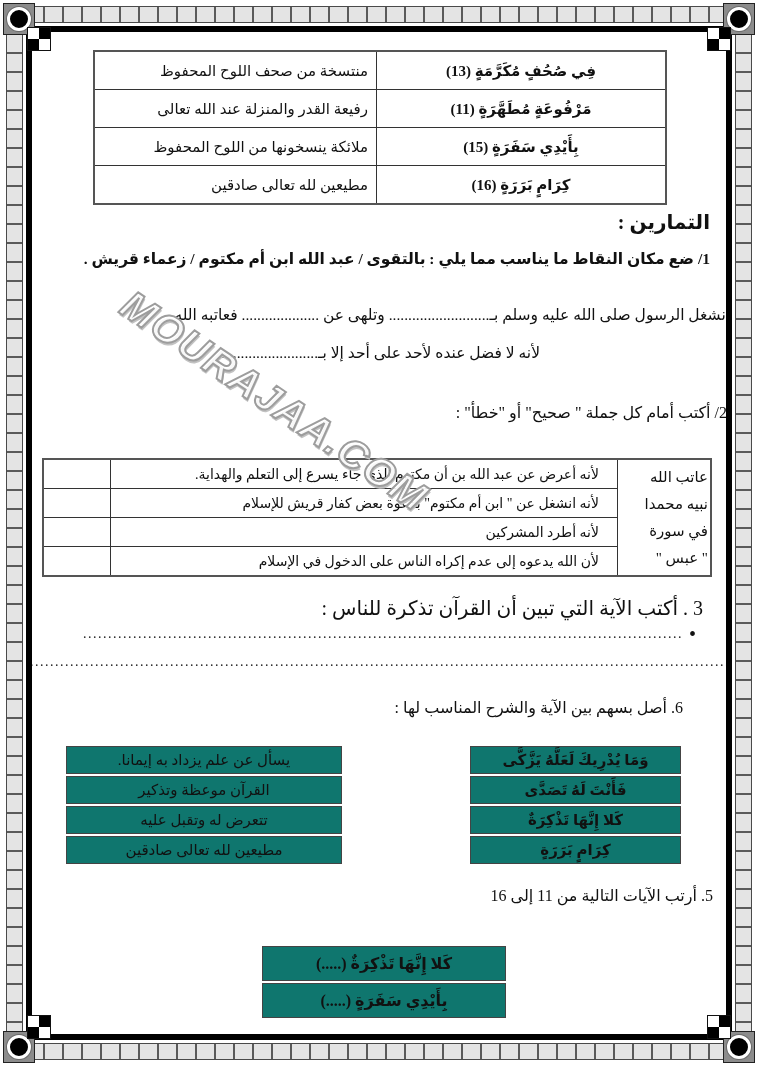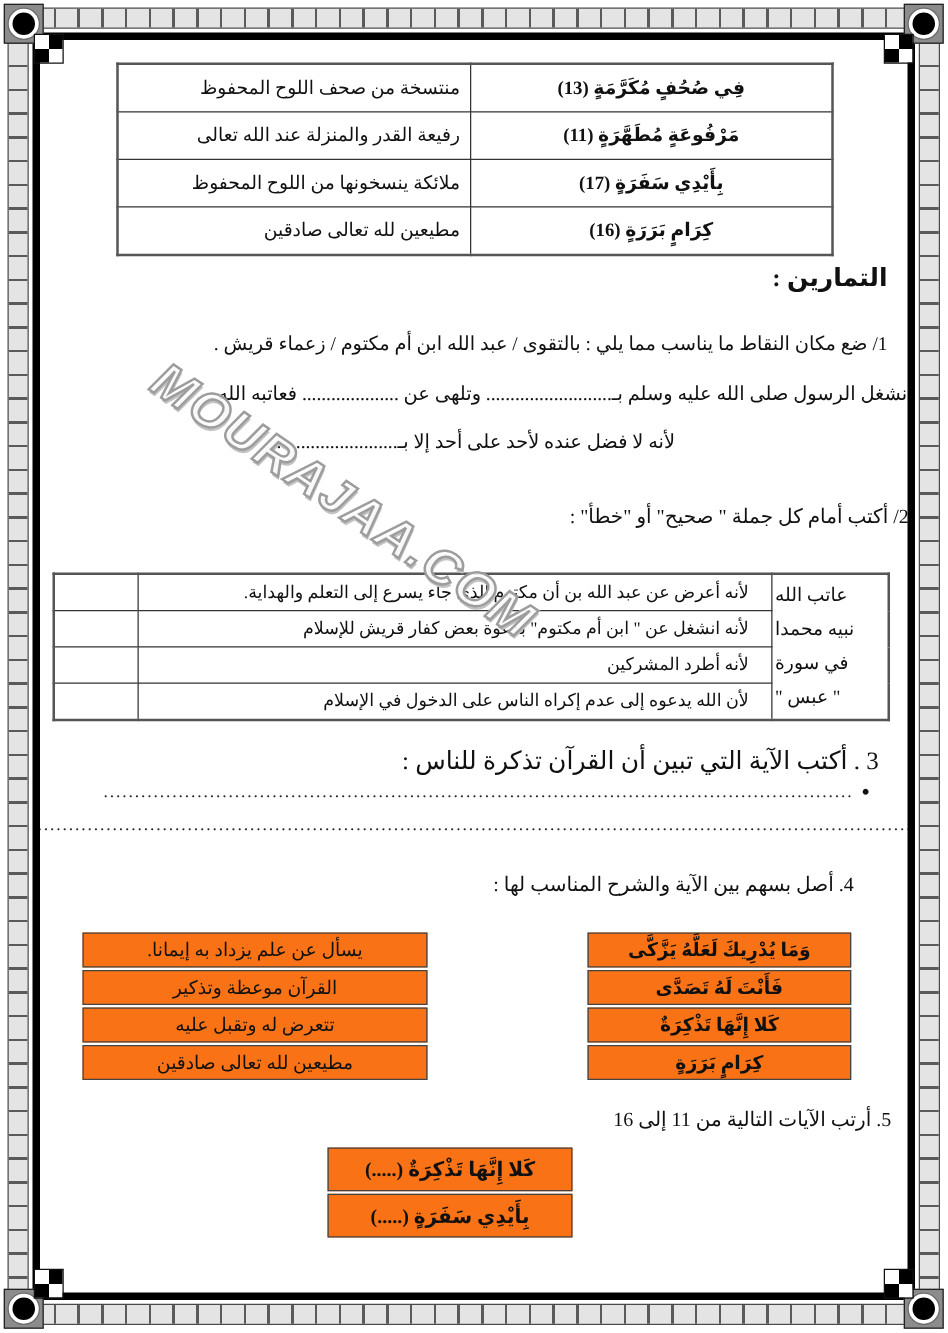--- a/index.html
+++ b/index.html
@@ -53,32 +53,32 @@
 
   
   #vocab { left:93px; top:50px; width:574px; }
   #vocab td { height:37px; font-size:15px; padding:0 8px; }
   #vocab td.verse { width:272px; font-weight:bold; text-align:center; }
   #vocab td.meaning { text-align:right; }
 
   
   #ex2tbl { left:42px; top:458px; width:670px; }
   #ex2tbl td { font-size:14px; height:28px; padding:0 18px; }
-  #ex2tbl td.lbl { width:88px; text-align:left; font-size:15px; line-height:27px; padding:0 2px; }
+  #ex2tbl td.lbl { width:88px; text-align:right; font-size:15px; line-height:27px; padding:0 2px; }
   #ex2tbl td.ans { width:30px; }
   #ex2tbl td.stm { text-align:right; white-space:nowrap; }
 
   
   table.rowsbox { border-collapse:separate; border-spacing:0 2px; }
   table.rowsbox td { border:1.5px solid #444; text-align:center; font-size:15px;
-    height:26px; padding:0 6px; white-space:nowrap; background:#f97316; }
+    height:26px; padding:0 6px; white-space:nowrap; background:#0f766e; }
   #ex4verses { left:470px; top:744px; width:211px; }
   #ex4verses td { font-weight:bold; }
   #ex4expl { left:66px; top:744px; width:276px; }
-  #ex5tbl { left:262px; top:916px; width:196px; }
+  #ex5tbl { left:262px; top:944px; width:244px; }
   #ex5tbl td { font-weight:bold; height:33px; font-size:16px; }
 
   .dotfill { display:inline-block; overflow:hidden; white-space:nowrap;
     font-size:14px; letter-spacing:1.5px; vertical-align:middle; color:#222; }
   .bulletline { display:flex; align-items:center; gap:6px; }
   .bullet { font-size:20px; line-height:1; }
 </style>
 </head>
 <body>
 
@@ -108,33 +108,33 @@
     <tbody>
         <tr>
       <td class="verse">فِي صُحُفٍ مُكَرَّمَةٍ (13)</td>
       <td class="meaning">منتسخة من صحف اللوح المحفوظ</td>
     </tr>
     <tr>
       <td class="verse">مَرْفُوعَةٍ مُطَهَّرَةٍ (11)</td>
       <td class="meaning">رفيعة القدر والمنزلة عند الله تعالى</td>
     </tr>
     <tr>
-      <td class="verse">بِأَيْدِي سَفَرَةٍ (17)</td>
+      <td class="verse">بِأَيْدِي سَفَرَةٍ (15)</td>
       <td class="meaning">ملائكة ينسخونها من اللوح المحفوظ</td>
     </tr>
     <tr>
       <td class="verse">كِرَامٍ بَرَرَةٍ (16)</td>
       <td class="meaning">مطيعين لله تعالى صادقين</td>
     </tr>
   </tbody>
     </table>
 
   <div class="abs hd" style="top:210px; right:48px;">التمارين :</div>
 
-  <div class="abs txt" style="top:266px; right:48px;">1/ ضع مكان النقاط ما يناسب مما يلي : بالتقوى / عبد الله ابن أم مكتوم / زعماء قريش .</div>
+  <div class="abs txt" style="top:250px; right:48px;font-weight:bold;">1/ ضع مكان النقاط ما يناسب مما يلي : بالتقوى / عبد الله ابن أم مكتوم / زعماء قريش .</div>
   <div class="abs txt" style="top:306px; right:28px;">انشغل الرسول صلى الله عليه وسلم بـ.......................... وتلهى عن .................... فعاتبه الله</div>
   <div class="abs txt" style="top:344px; right:218px;">لأنه لا فضل عنده لأحد على أحد إلا بـ..........................</div>
 
   <div class="abs txt" style="top:403px; right:31px; font-size:16px;">2/ أكتب أمام كل جملة " صحيح" أو "خطأ" :</div>
   <table id="ex2tbl" class="abs boxed">
     <tbody>
         <tr>
       <td class="lbl" rowspan="4">
         <div>عاتب الله</div>
         <div>نبيه محمدا</div>
@@ -161,21 +161,21 @@
 
   <div class="abs txt" style="top:596px; right:55px; font-size:20px;">3 . أكتب الآية التي تبين أن القرآن تذكرة للناس :</div>
   <div class="abs bulletline" style="top:624px; right:62px;">
     <span class="bullet">•</span>
     <span class="dotfill" style="width:600px;">..........................................................................................................................................</span>
   </div>
   <div class="abs" style="top:652px; right:28px;">
     <span class="dotfill" style="width:702px;">..........................................................................................................................................................</span>
   </div>
 
-  <div class="abs txt" style="top:698px; right:75px; font-size:16px;">4. أصل بسهم بين الآية والشرح المناسب لها :</div>
+  <div class="abs txt" style="top:698px; right:75px; font-size:16px;">6. أصل بسهم بين الآية والشرح المناسب لها :</div>
   <table id="ex4verses" class="abs rowsbox">
     <tbody>
         <tr>
           <td>وَمَا يُدْرِيكَ لَعَلَّهُ يَزَّكَّى</td>
         </tr>
     <tr>
           <td>فَأَنْتَ لَهُ تَصَدَّى</td>
         </tr>
     <tr>
           <td>كَلا إِنَّهَا تَذْكِرَةٌ</td>

